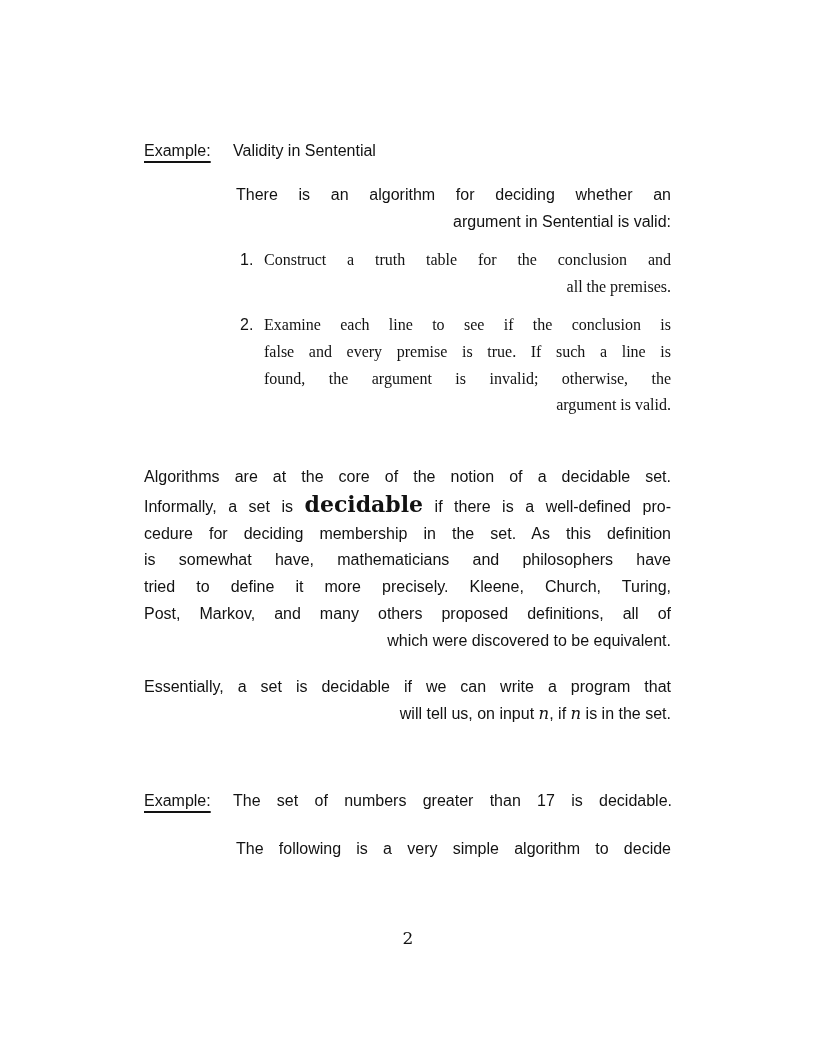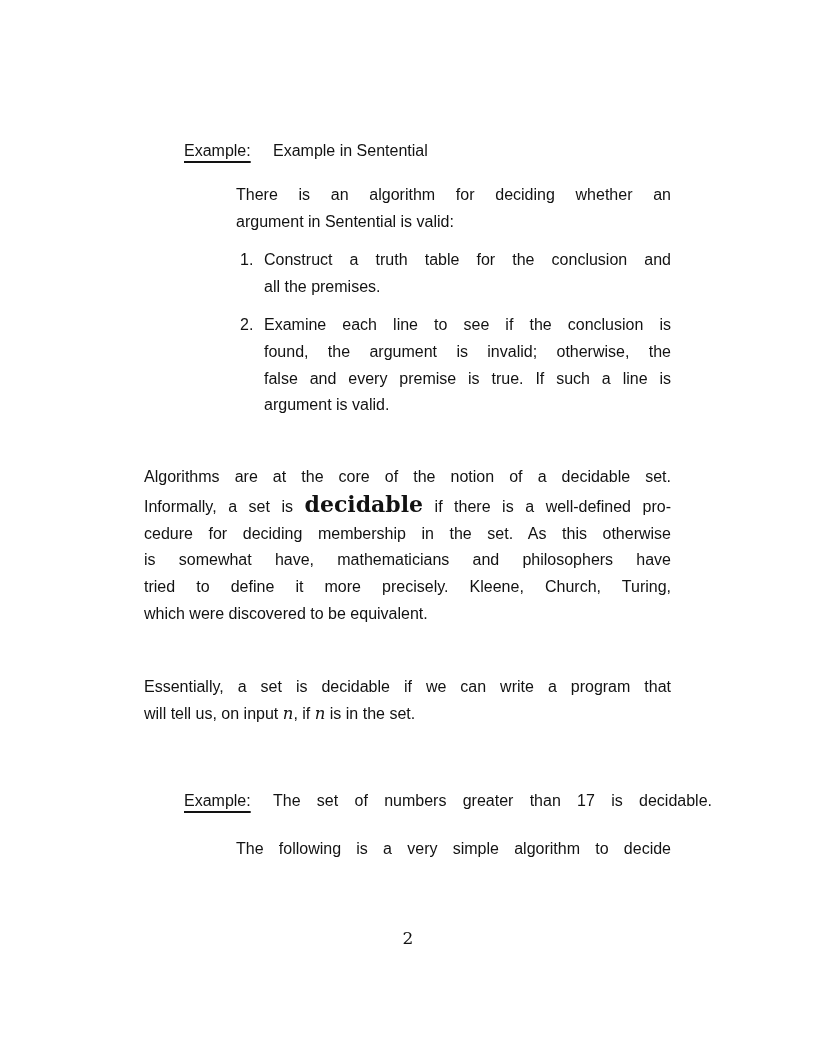--- a/index.html
+++ b/index.html
@@ -15,51 +15,51 @@
     height: 1056px;
     background: #ffffff;
     font-family: "Liberation Sans", sans-serif;
     font-size: 16px;
     line-height: 26.8px;
     color: #121212;
   }
   .block { position: absolute; }
 
   
-  .line { display: block; }
+  .line { display: block; text-align: right; }
   .line.j { text-align: justify; text-align-last: justify; }
 
   
   .line b, .ex-title b {
     font-family: "DejaVu Serif", "Liberation Serif", serif;
     font-weight: 700;
     font-size: 22px;
   }
   .line i, .ex-title i {
     font-family: "DejaVu Serif", "Liberation Serif", serif;
     font-style: italic;
     font-size: 16.5px;
   }
 
   
-  .ex-row { display: flex; align-items: flex-end; margin-left: 40px; }
+  .ex-row { display: flex; align-items: flex-end; }
   .ex-label {
     flex: none;
     width: 83px;
     text-decoration: underline;
     text-decoration-thickness: 1.5px;
     text-underline-offset: 4.5px;
   }
   .ex-title { margin-left: 6px; flex: 1; }
   .ex-title.j { text-align: justify; text-align-last: justify; }
 
   
   .list-item { display: flex; }
   .num { flex: none; width: 24px; }
-  .item-lines { flex: 1; min-width: 0; }
+  .item-lines { flex: 1; min-width: 0; font-family: Liberation Serif, serif; }
 
   
   #ex1-row   { left: 144px; top: 138px; width: 528px; }
   #ex1-intro { left: 236px; top: 182px; width: 435px; }
   #step1     { left: 240px; top: 247px; width: 431px; }
   #step2     { left: 240px; top: 312px; width: 431px; }
   #para1     { left: 144px; top: 464px; width: 527px; }
   #para2     { left: 144px; top: 674px; width: 527px; }
   #ex2-row   { left: 144px; top: 788px; width: 528px; }
   #ex2-body  { left: 236px; top: 836px; width: 435px; }
@@ -70,52 +70,53 @@
     font-size: 17px;
   }
 </style>
 </head>
 <body>
 
 <div class="page">
 
   <div class="block ex-row" id="ex1-row">
     <span class="ex-label">Example:</span>
-    <span class="ex-title">Example in Sentential</span>
+    <span class="ex-title">Validity in Sentential</span>
   </div>
 
   <div class="block" id="ex1-intro">
     <span class="line j">There is an algorithm for deciding whether an</span>
     <span class="line">argument in Sentential is valid:</span>
   </div>
 
   <div class="block list-item" id="step1">
     <span class="num">1.</span>
     <div class="item-lines">
       <span class="line j">Construct a truth table for the conclusion and</span>
       <span class="line">all the premises.</span>
     </div>
   </div>
 
   <div class="block list-item" id="step2">
     <span class="num">2.</span>
     <div class="item-lines">
       <span class="line j">Examine each line to see if the conclusion is</span>
+      <span class="line j">false and every premise is true.  If such a line is</span>
       <span class="line j">found, the argument is invalid; otherwise, the</span>
-      <span class="line j">false and every premise is true.  If such a line is</span>
       <span class="line">argument is valid.</span>
     </div>
   </div>
 
   <div class="block" id="para1">
     <span class="line j">Algorithms are at the core of the notion of a decidable set.</span>
     <span class="line j">Informally, a set is <b>decidable</b> if there is a well-defined pro-</span>
-    <span class="line j">cedure for deciding membership in the set.  As this otherwise</span>
+    <span class="line j">cedure for deciding membership in the set.  As this definition</span>
     <span class="line j">is somewhat have, mathematicians and philosophers have</span>
     <span class="line j">tried to define it more precisely.  Kleene, Church, Turing,</span>
+    <span class="line j">Post, Markov, and many others proposed definitions, all of</span>
     <span class="line">which were discovered to be equivalent.</span>
   </div>
 
   <div class="block" id="para2">
     <span class="line j">Essentially, a set is decidable if we can write a program that</span>
     <span class="line">will tell us, on input <i>n</i>, if <i>n</i> is in the set.</span>
   </div>
 
   <div class="block ex-row" id="ex2-row">
     <span class="ex-label">Example:</span>

